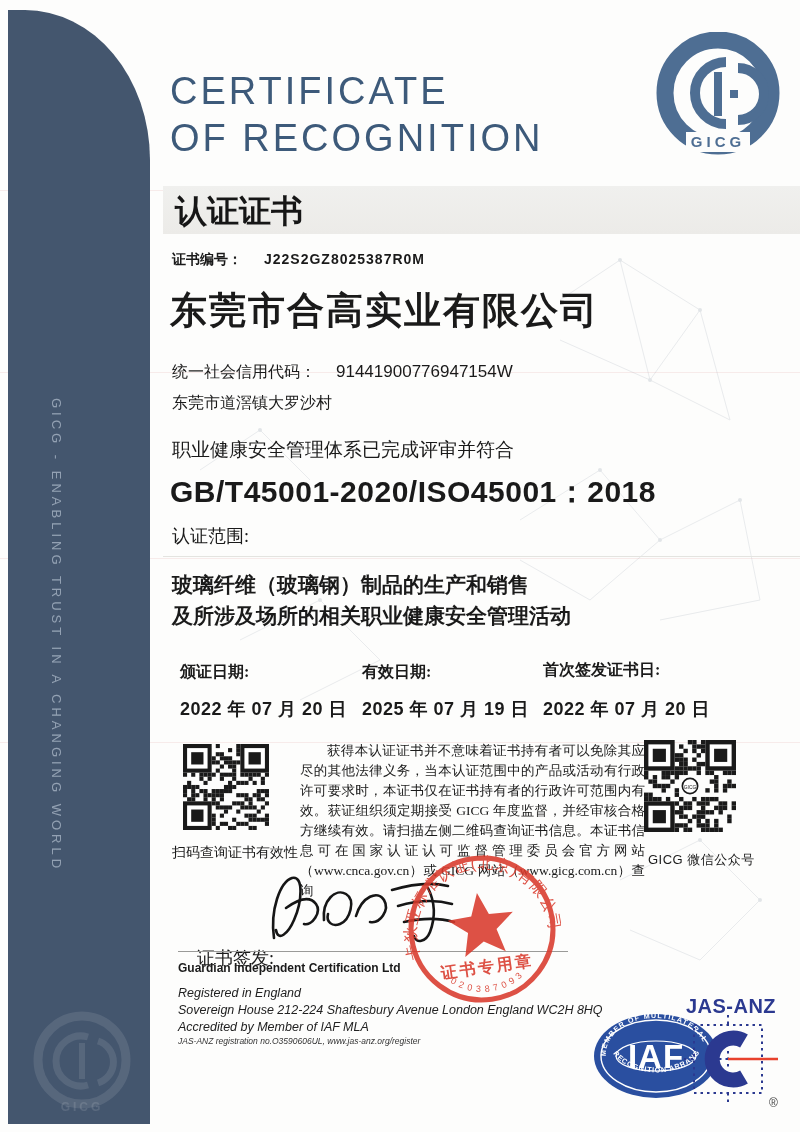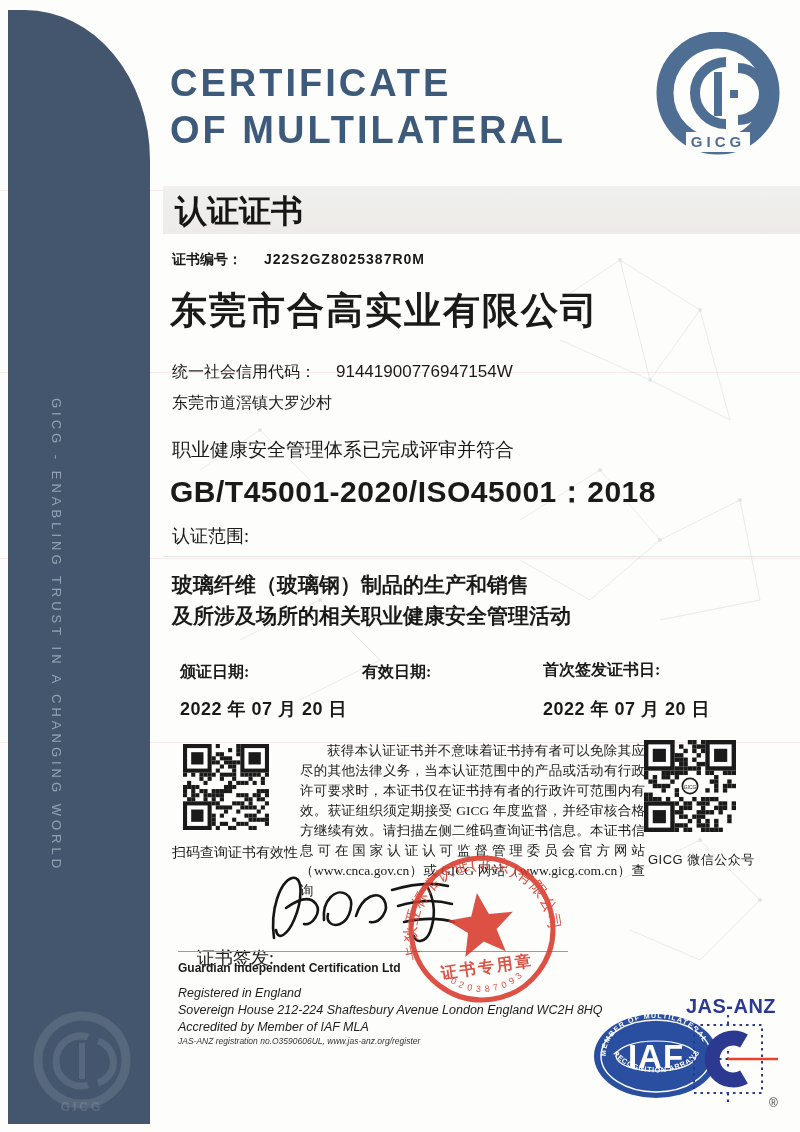--- a/index.html
+++ b/index.html
@@ -9,21 +9,21 @@
   
   #texture{left:0;top:0;}
   .scanline{position:absolute;left:0;width:800px;height:1px;background:rgba(214,130,130,.14);}
   
   #sidebar{left:8px;top:10px;width:142px;height:1114px;background:#44566e;
            border-top-right-radius:125px 150px;}
   #sidebar-tagline{position:absolute;top:388px;left:56px;transform:rotate(90deg);
            transform-origin:0 0;white-space:nowrap;font-size:13px;letter-spacing:4px;
            color:rgba(213,224,236,.55);font-family:"Liberation Sans",sans-serif;}
   
-  #title{left:170px;top:60px;font-size:38px;line-height:47px;font-weight:700;
+  #title{left:170px;top:68px;font-size:38px;line-height:47px;font-weight:400;
          letter-spacing:3px;color:#3d5a7a;}
   #band{left:163px;top:186px;width:637px;height:48px;
         background:linear-gradient(#f0f0ee,#ecebe8);}
   #subtitle-cn{left:175px;top:190px;font-size:32px;font-weight:800;color:#161616;}
   
   #certnum{left:172px;top:251px;font-size:14px;font-weight:700;}
   #certnum .val{margin-left:22px;letter-spacing:1px;font-family:"Liberation Sans",sans-serif;}
   #company{left:170px;top:286px;font-size:37px;font-weight:700;letter-spacing:2px;
            font-family:"Liberation Serif","DejaVu Serif",serif;}
   .serif{font-family:"Liberation Serif","DejaVu Serif",serif;}
@@ -103,21 +103,21 @@
       <line x1="66" y1="40" x2="66" y2="84" stroke-width="8"></line>
       <path d="M 86,36 A 26,26 0 0 1 86,88" stroke-width="10"></path>
       <line x1="86" y1="62" x2="78" y2="62" stroke-width="8"></line>
     </g>
     <rect x="34" y="100" width="64" height="20" fill="#fdfdfc"></rect>
     <text x="66" y="115" text-anchor="middle" font-size="15" font-weight="bold" letter-spacing="4" fill="#4e6e93">GICG</text>
   </svg>
 
   <div id="title" class="abs">
     <div>CERTIFICATE</div>
-    <div>OF MULTILATERAL</div>
+    <div>OF RECOGNITION</div>
   </div>
 
   <div id="band" class="abs"></div>
   <div id="subtitle-cn" class="abs">认证证书</div>
 
   <div id="certnum" class="abs">
     <span>证书编号：</span><span class="val">J22S2GZ8025387R0M</span>
   </div>
 
   <div id="company" class="abs">东莞市合高实业有限公司</div>
@@ -135,20 +135,21 @@
   <div class="abs rule" style="left:163px;top:556px;width:637px"></div>
   <div id="scope" class="abs">
     <div>玻璃纤维（玻璃钢）制品的生产和销售</div>
     <div>及所涉及场所的相关职业健康安全管理活动</div>
   </div>
 
   <div class="abs serif date-label" style="left:180px;top:662px">颁证日期:</div>
   <div class="abs serif date-label" style="left:362px;top:662px">有效日期:</div>
   <div class="abs serif date-label" style="left:543px;top:660px">首次签发证书日:</div>
   <div class="abs date-value" style="left:180px;top:697px">2022 年 07 月 20 日</div>
+  <div class="abs date-value" style="left:362px;top:697px">2025 年 07 月 19 日</div>
   <div class="abs date-value" style="left:543px;top:697px">2022 年 07 月 20 日</div>
 
   <svg class="abs" style="left:183px;top:744px" width="86" height="86" viewBox="0 0 84 84" fill="#1a1a1a">
       <g>
         <rect x="32" y="0" width="4" height="4"></rect>
         <rect x="52" y="0" width="4" height="4"></rect>
         <rect x="44" y="4" width="4" height="4"></rect>
         <rect x="52" y="4" width="4" height="4"></rect>
         <rect x="32" y="8" width="4" height="4"></rect>
         <rect x="36" y="8" width="4" height="4"></rect>

